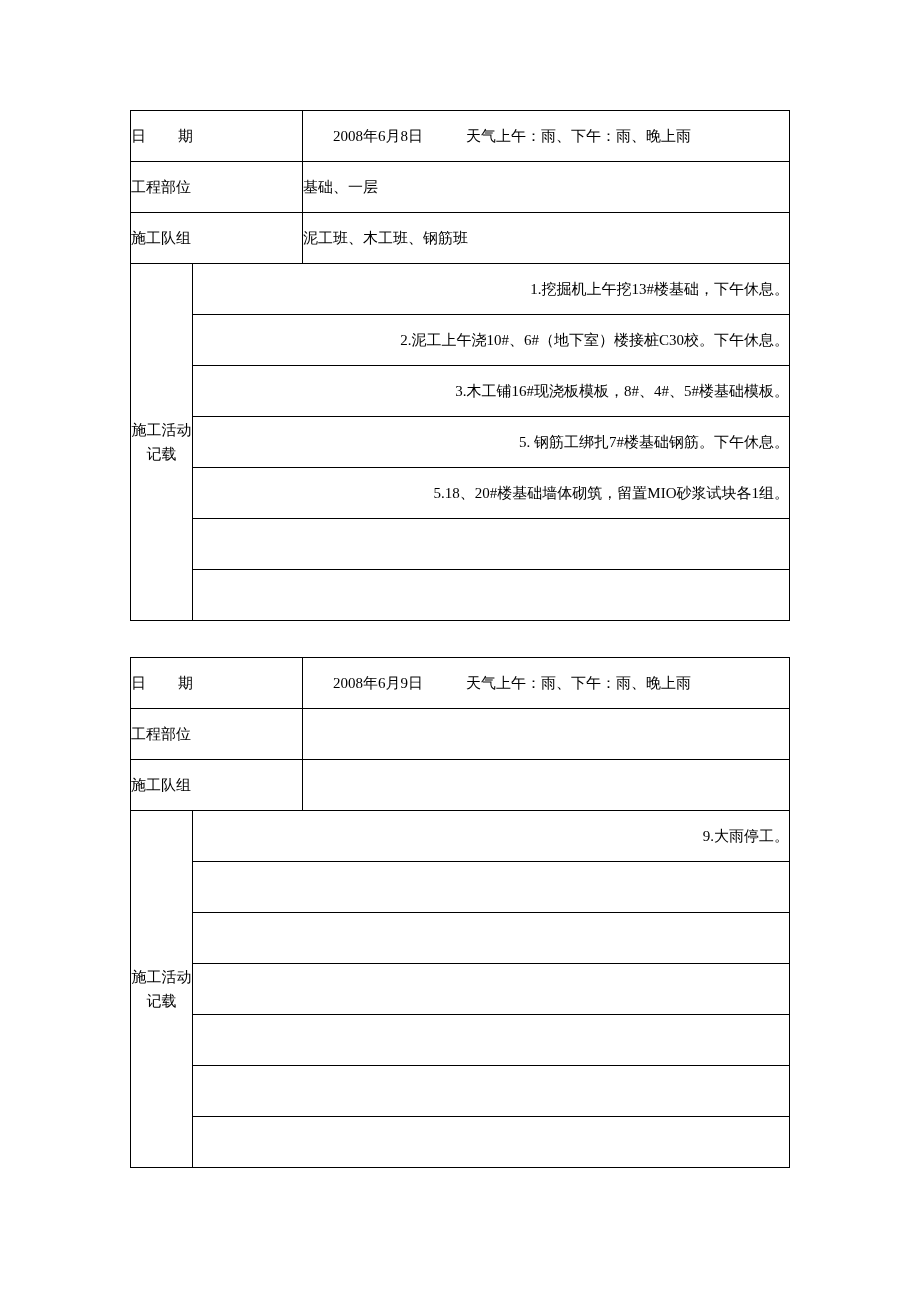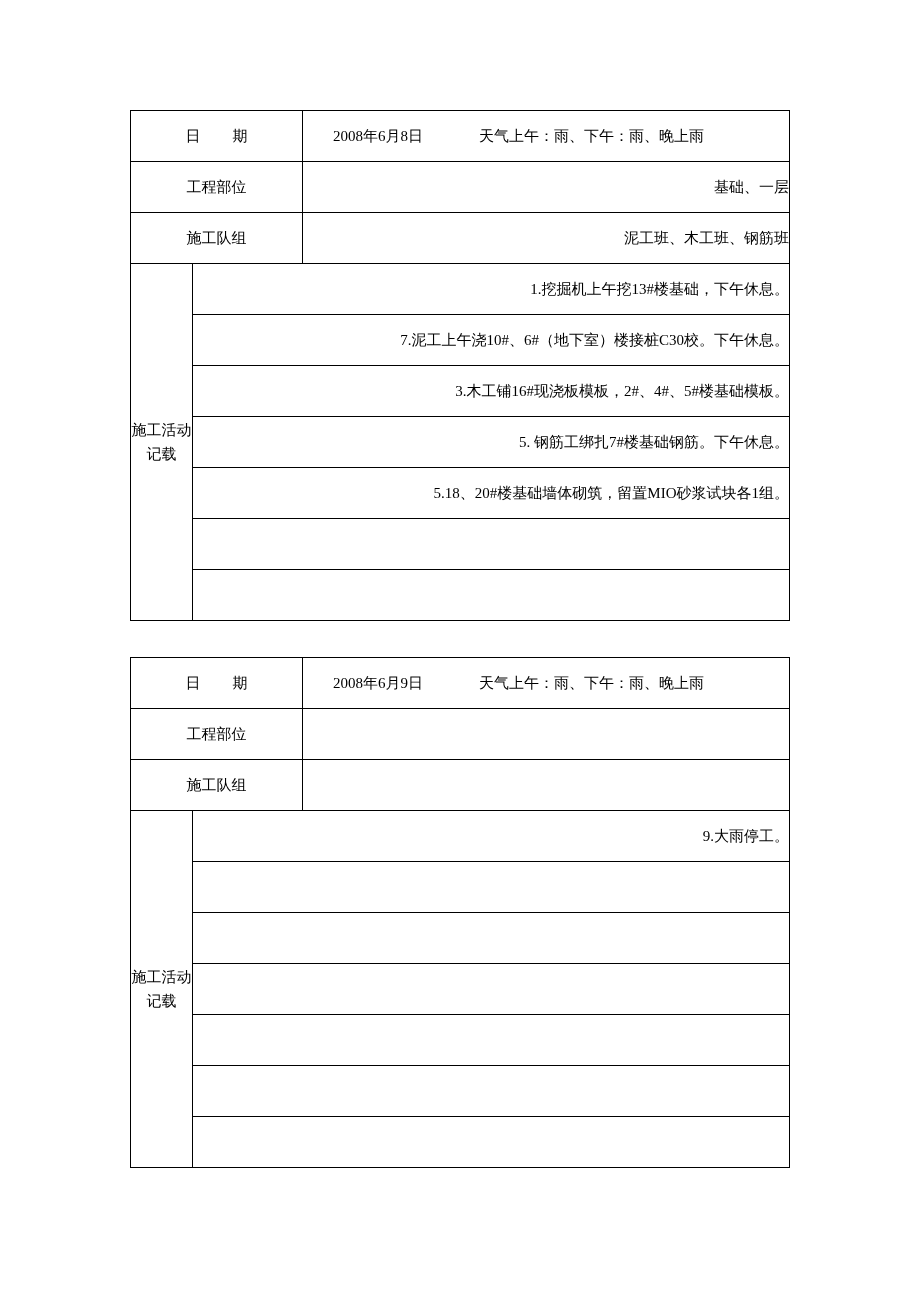--- a/index.html
+++ b/index.html
@@ -27,35 +27,34 @@
       vertical-align: middle;
       padding: 0;
       height: 50px;
     }
     .col-left {
       width: 62px;
       text-align: center;
     }
     .date-label {
       width: 172px;
-      text-align: center;
     }
     .date-cell {
       padding: 0 10px;
     }
     .date-wrap {
       display: flex;
       justify-content: flex-start;
       align-items: center;
-      gap: 56px;
+      gap: 43px;
       padding-left: 30px;
       font-family: Liberation Serif, serif;
     }
     .merged-value {
-      text-align: right;
+      text-align: left;
     }
     .activity {
       padding: 0 2px 0 2px;
       text-align: right;
     }
     .activity-label {
       text-align: center;
       line-height: 1.6;
     }
     .sp {
@@ -97,24 +96,24 @@
     </tr>
     <tr>
       <td class="date-label" colspan="2">施工队组</td>
       <td class="merged-value">泥工班、木工班、钢筋班</td>
     </tr>
     <tr>
       <td class="col-left activity-label" rowspan="7">施工活动记载</td>
       <td class="activity" colspan="2">1.挖掘机上午挖13#楼基础，下午休息。</td>
     </tr>
     <tr>
-          <td class="activity" colspan="2">7.泥工上午浇10#、6#（地下室）楼接桩C30校。下午休息。</td>
+          <td class="activity" colspan="2">2.泥工上午浇10#、6#（地下室）楼接桩C30校。下午休息。</td>
         </tr>
     <tr>
-          <td class="activity" colspan="2">3.木工铺16#现浇板模板，2#、4#、5#楼基础模板。</td>
+          <td class="activity" colspan="2">3.木工铺16#现浇板模板，8#、4#、5#楼基础模板。</td>
         </tr>
     <tr>
           <td class="activity" colspan="2">5. 钢筋工绑扎7#楼基础钢筋。下午休息。</td>
         </tr>
     <tr>
           <td class="activity" colspan="2">5.18、20#楼基础墙体砌筑，留置MIO砂浆试块各1组。</td>
         </tr>
     <tr>
           <td class="activity" colspan="2"></td>
         </tr>

